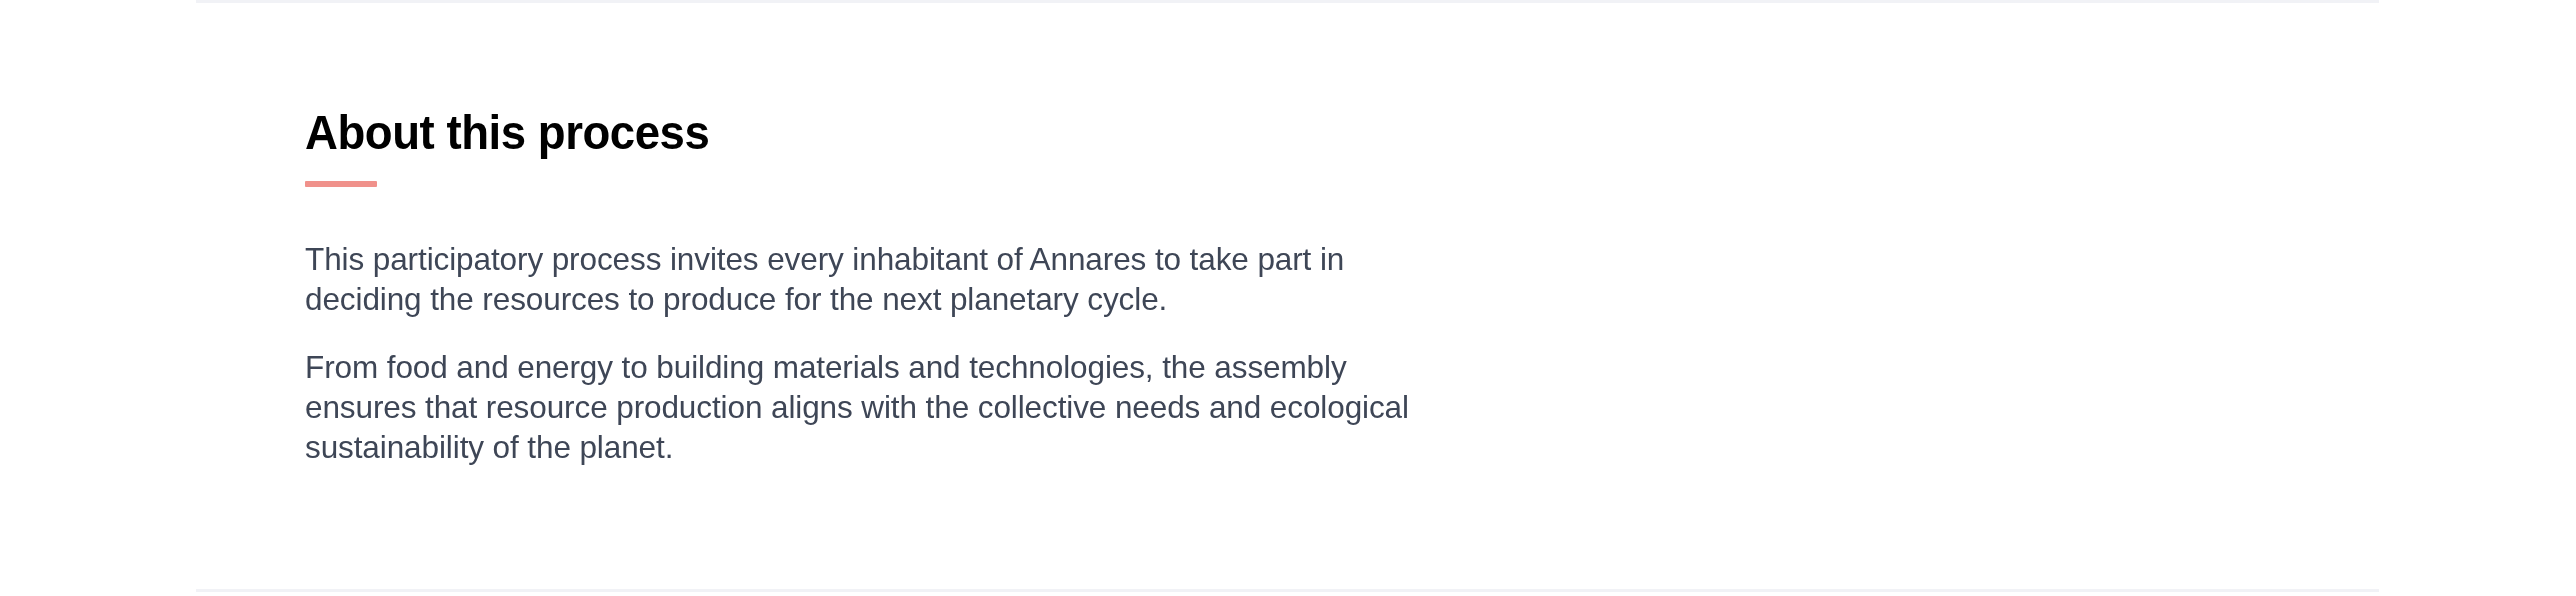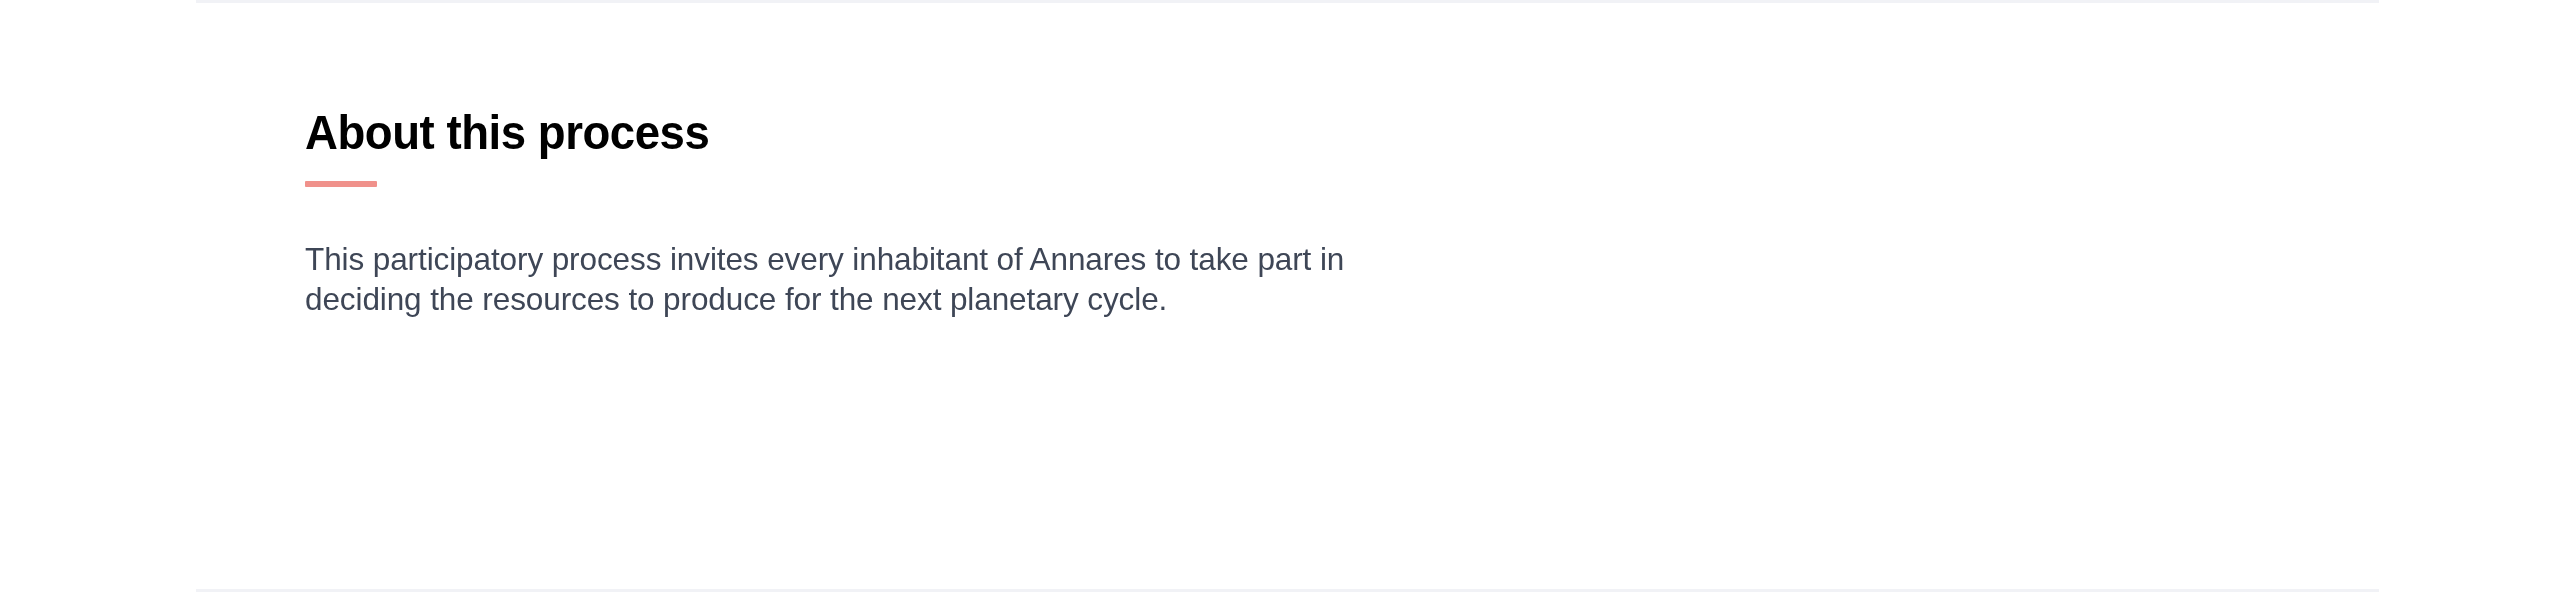--- a/index.html
+++ b/index.html
@@ -94,20 +94,21 @@
   <div class="rule top"></div>
 
   <div class="section">
 
     <h2 class="section-heading">About this process</h2>
 
     <div class="heading-underline"></div>
 
     <div class="body-copy">
       <p>This participatory process invites every inhabitant of Annares to take part in deciding the resources to produce for the next planetary cycle.</p>
+      <p>From food and energy to building materials and technologies, the assembly ensures that resource production aligns with the collective needs and ecological sustainability of the planet.</p>
     </div>
 
   </div>
 
   <div class="rule bottom"></div>
 
 </div>
 
 
 </body></html>

